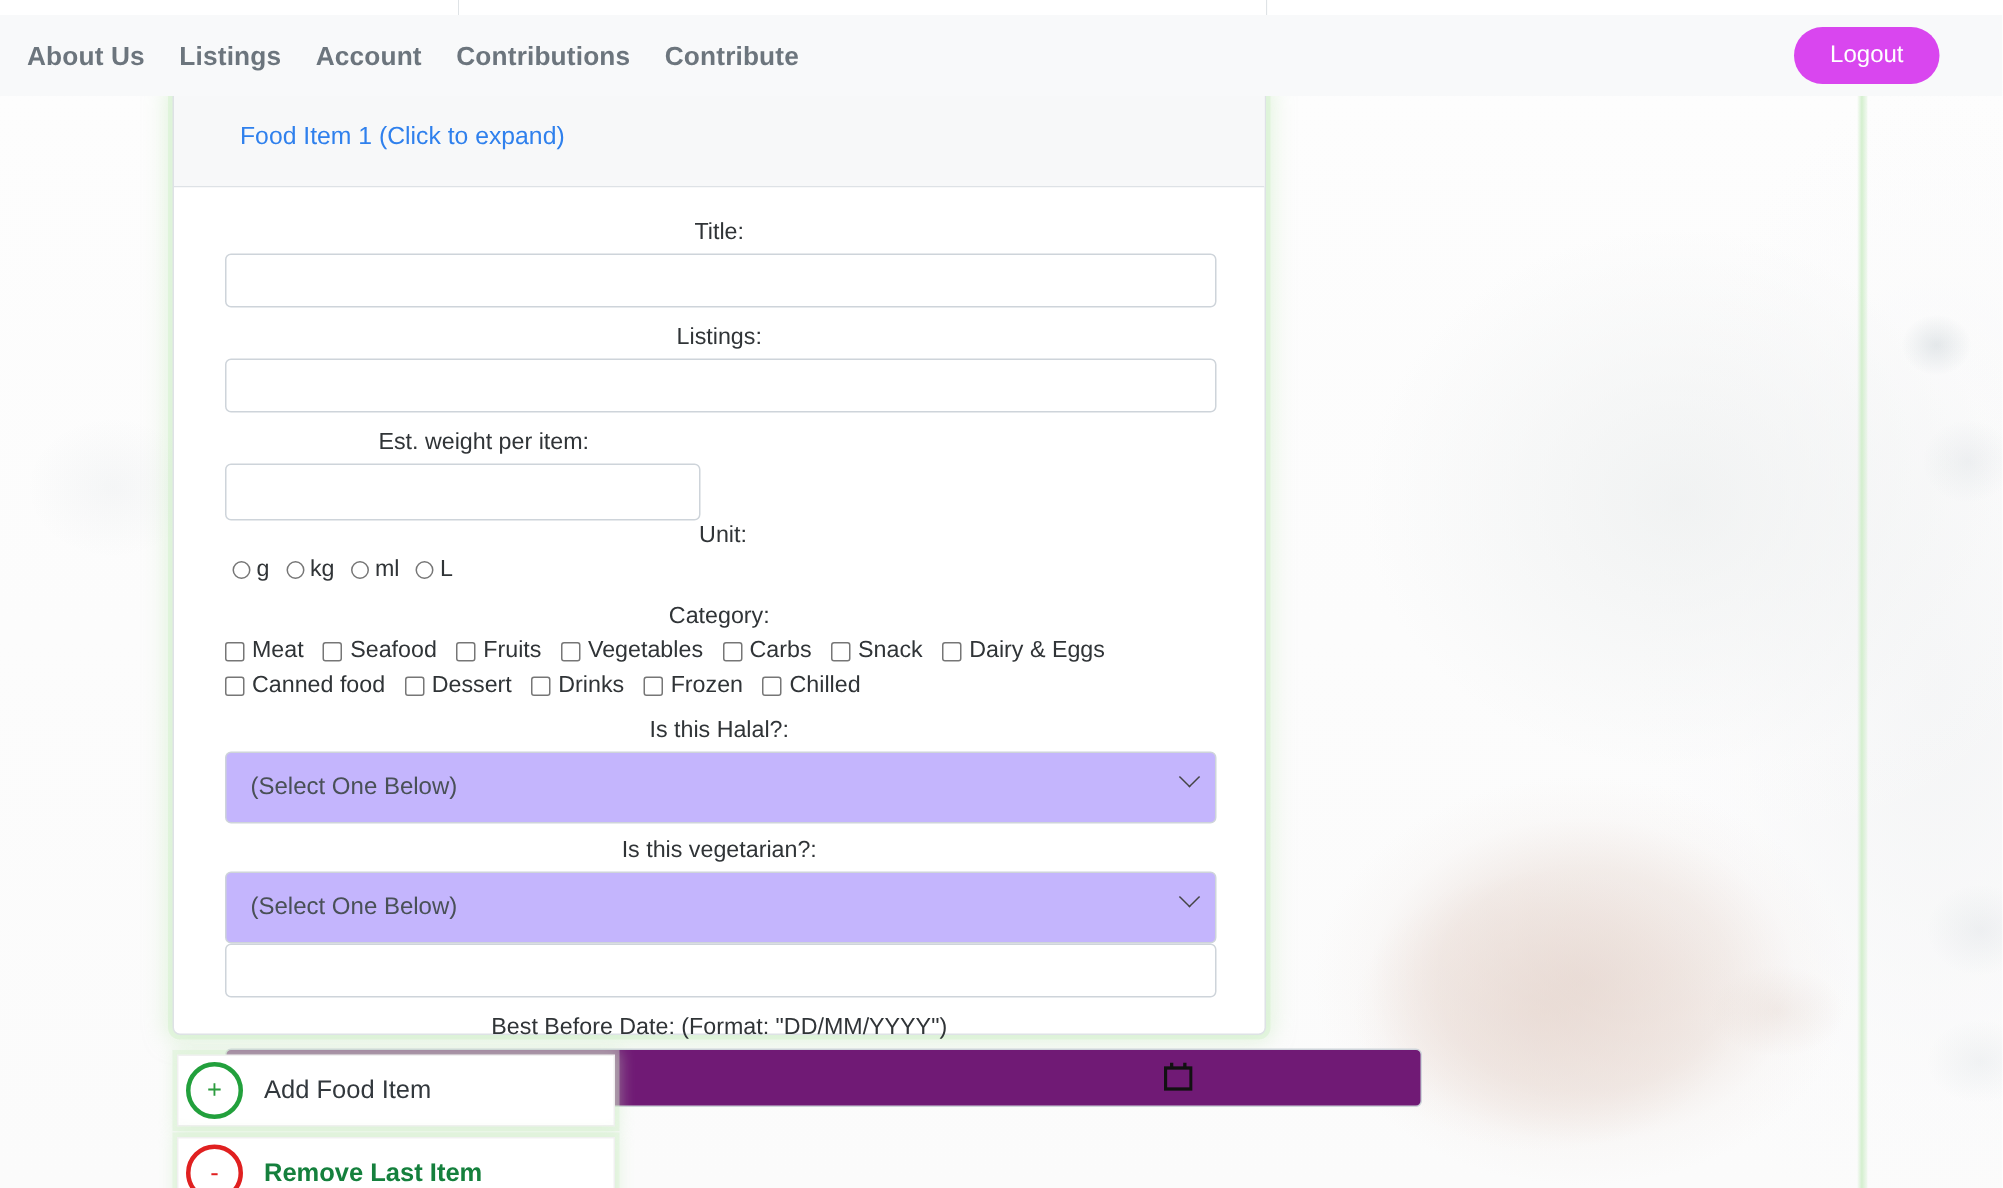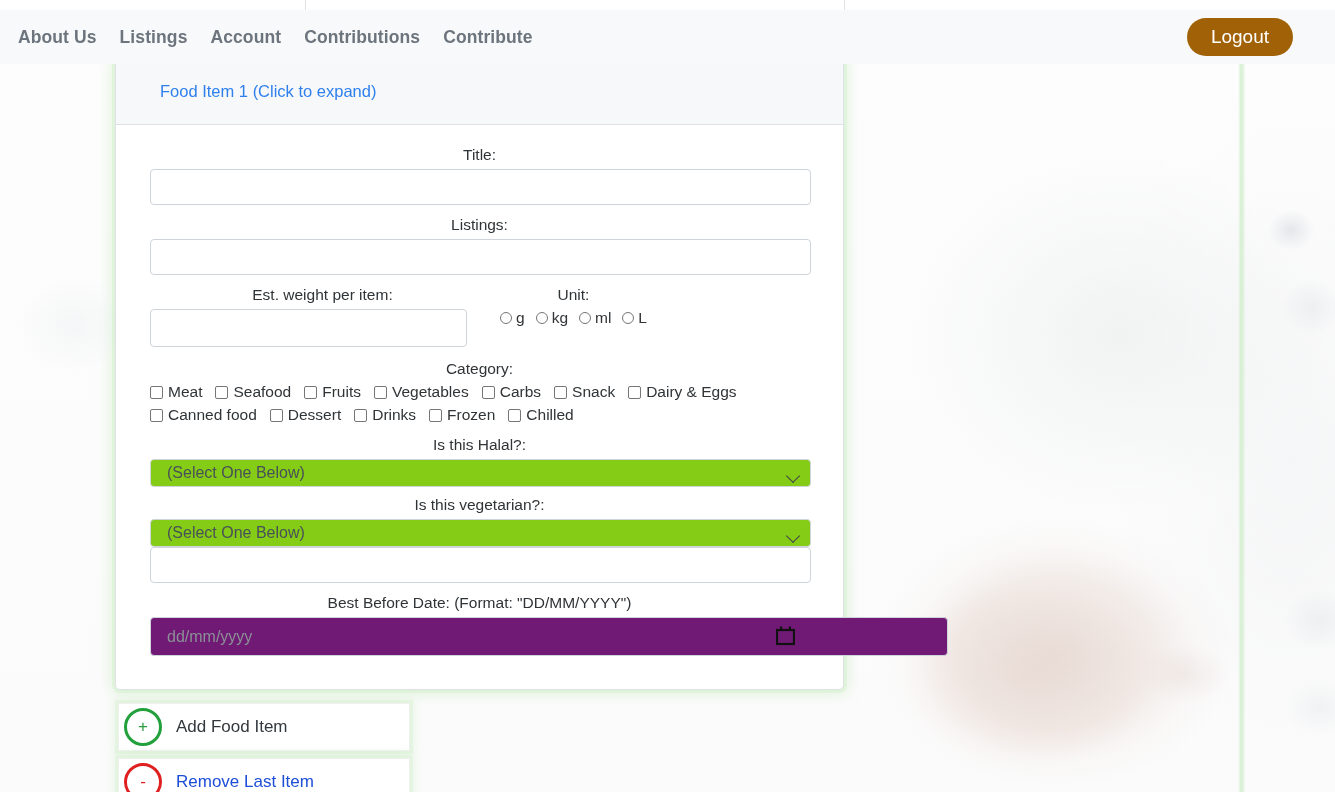--- a/index.html
+++ b/index.html
@@ -65,24 +65,24 @@
     z-index: 6;
   }
   .nav-links { display:flex; align-items:center; gap:23px; margin-left:18px; }
   .nav-link {
     color:#6c757d; font-size:17.5px; font-weight:bold;
     text-decoration:none; cursor:pointer; white-space:nowrap;
     letter-spacing:0.1px;
   }
   #logout-button {
     position:absolute; right:42px; top:8px;
-    background:#a16207; color:#fff;
+    background:#d946ef; color:#fff;
     border:none; border-radius:20px;
     padding:0 24px; height:38px; line-height:38px;
-    font-size:19px; font-family:"Liberation Sans", sans-serif;
+    font-size:16px; font-family:"Liberation Sans", sans-serif;
     cursor:pointer;
   }
 
   
   #prev-card-tail {
     position:absolute; left:305px; top:-10px; width:540px; height:64px;
     background:#ffffff;
     border:1px solid #dfe3e6; border-top:none;
     border-radius: 0 0 6px 6px;
     z-index: 4;
@@ -114,21 +114,21 @@
   .text-input {
     width:661px; height:36px;
     border:1px solid #ced4da; border-radius:4px;
     background:#fff; font-size:15px; padding:4px 10px;
     font-family:"Liberation Sans", sans-serif;
     color:#495057; outline:none;
   }
   .text-input::placeholder { color:#9aa0a6; }
 
   
-  #weight-unit-row { display:flex; margin-top:10px; }
+  #weight-unit-row { display:flex; margin-top:10px;flex-direction:column; }
   #weight-col { width:345px; }
   #weight-input { width:317px; height:38px;
     border:1px solid #ced4da; border-radius:4px; background:#fff;
     font-size:15px; padding:4px 10px; outline:none;
     font-family:"Liberation Sans", sans-serif; color:#495057; }
   #unit-col { margin-left:5px; }
   .radio-row { display:flex; align-items:center; gap:11px; margin-top:3px; }
   .radio-item { display:flex; align-items:center; gap:4px; cursor:pointer; }
   .radio-dot {
     width:12px; height:12px; border:1px solid #767676; border-radius:50%;
@@ -142,22 +142,22 @@
   .checkbox-item { display:flex; align-items:center; gap:5px; margin-right:13px; cursor:pointer; }
   .checkbox-box {
     width:13px; height:13px; border:1px solid #767676; border-radius:2px;
     background:#fff; display:inline-block;
   }
   .checkbox-text { font-size:15.5px; color:#303437; white-space:nowrap; }
 
   
   .select-wrap { position:relative; width:661px; margin-top:0; }
   .select-box {
-    width:661px; height:28px;
-    border:1px solid #ced4da; border-radius:4px; background:#84cc16;
+    width:661px; height:48px;
+    border:1px solid #ced4da; border-radius:4px; background:#c4b5fd;
     font-size:16px; color:#495057;
     display:flex; align-items:center; padding-left:16px;
     cursor:pointer;
   }
   .select-chevron {
     position:absolute; right:13px; top:12px;
     width:10px; height:10px;
     border-right:1.8px solid #444; border-bottom:1.8px solid #444;
     transform:rotate(45deg);
   }
@@ -186,21 +186,21 @@
   #remove-last-item-button { top:758px; }
   .circle-icon {
     width:38px; height:38px; border-radius:50%;
     display:flex; align-items:center; justify-content:center;
     font-size:17px; margin-left:5px; flex:0 0 auto;
   }
   #add-circle { border:3px solid #22a03c; color:#2c9c3f; }
   #remove-circle { border:3px solid #e02020; color:#e02020; }
   .action-label { margin-left:14px; font-size:17px; }
   #add-label { color:#32383d; }
-  #remove-label { color:#1d4ed8; font-weight:normal; }
+  #remove-label { color:#15803d; font-weight:bold; }
 </style>
 </head>
 <body>
 
 <div id="bg-photo"></div>
 <div id="bg-splotch-a"></div>
 <div id="bg-splotch-b"></div>
 <div id="bg-splotch-c"></div>
 <div id="bg-splotch-d"></div>
 <div id="bg-splotch-e"></div>

